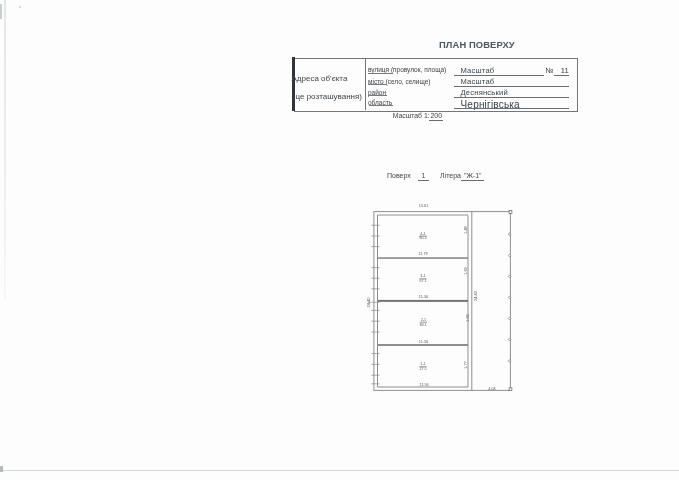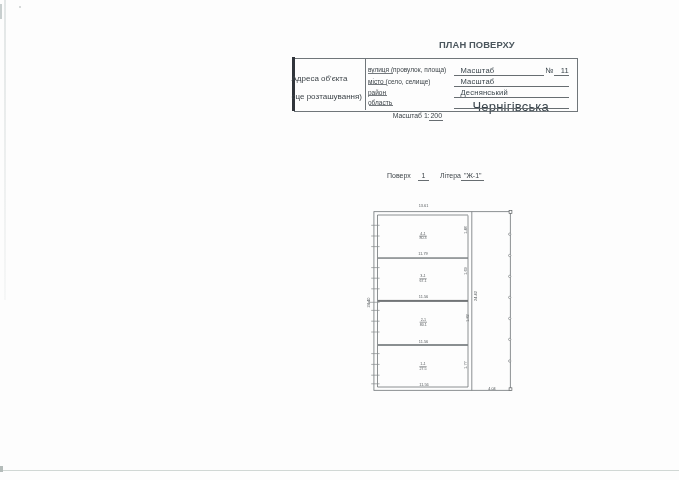--- a/index.html
+++ b/index.html
@@ -51,21 +51,21 @@
 
 <div class="abs" style="left:554.3px;top:65.6px;width:14.4px;font-size:7.6px;color:#39444b;text-align:right;">11</div>
 <div class="abs" style="left:554.3px;top:75.2px;width:14.4px;height:0.9px;background:#676d71;"></div>
 
 <div class="abs" style="left:460.5px;top:77px;font-size:7.6px;letter-spacing:0.2px;color:#39444b;white-space:nowrap;">Масштаб</div>
 <div class="abs" style="left:453.8px;top:86.3px;width:115.7px;height:0.9px;background:#676d71;"></div>
 
 <div class="abs" style="left:460.5px;top:88px;font-size:7.6px;letter-spacing:0.2px;color:#39444b;white-space:nowrap;">Деснянський</div>
 <div class="abs" style="left:453.8px;top:97.2px;width:115.7px;height:0.9px;background:#676d71;"></div>
 
-<div class="abs" style="left:460.5px;top:98.7px;font-size:13px;letter-spacing:0.2px;color:#39444b;white-space:nowrap;margin-left:12px;">Чернігівська</div>
+<div class="abs" style="left:460.5px;top:98.7px;font-size:10px;letter-spacing:0.2px;color:#39444b;white-space:nowrap;">Чернігівська</div>
 <div class="abs" style="left:453.8px;top:108px;width:115.7px;height:0.9px;background:#676d71;"></div>
 
 <div class="abs" style="left:392.8px;top:111.9px;font-size:6.8px;color:#3d4449;white-space:nowrap;">Масштаб</div>
 <div class="abs" style="left:424px;top:111.8px;font-size:7px;color:#3d4449;white-space:nowrap;">1</div>
 <div class="abs" style="left:427.4px;top:111.8px;font-size:7px;color:#3d4449;white-space:nowrap;">:</div>
 <div class="abs" style="left:429.8px;top:111.8px;width:13px;font-size:7px;color:#3d4449;text-align:center;">200</div>
 <div class="abs" style="left:428.9px;top:120.3px;width:13.7px;height:0.9px;background:#676d71;"></div>
 
 <div class="abs" style="left:387px;top:172px;font-size:7px;color:#3d4449;white-space:nowrap;">Поверх</div>
 <div class="abs" style="left:418px;top:172px;width:11px;font-size:7px;color:#3d4449;text-align:center;">1</div>

